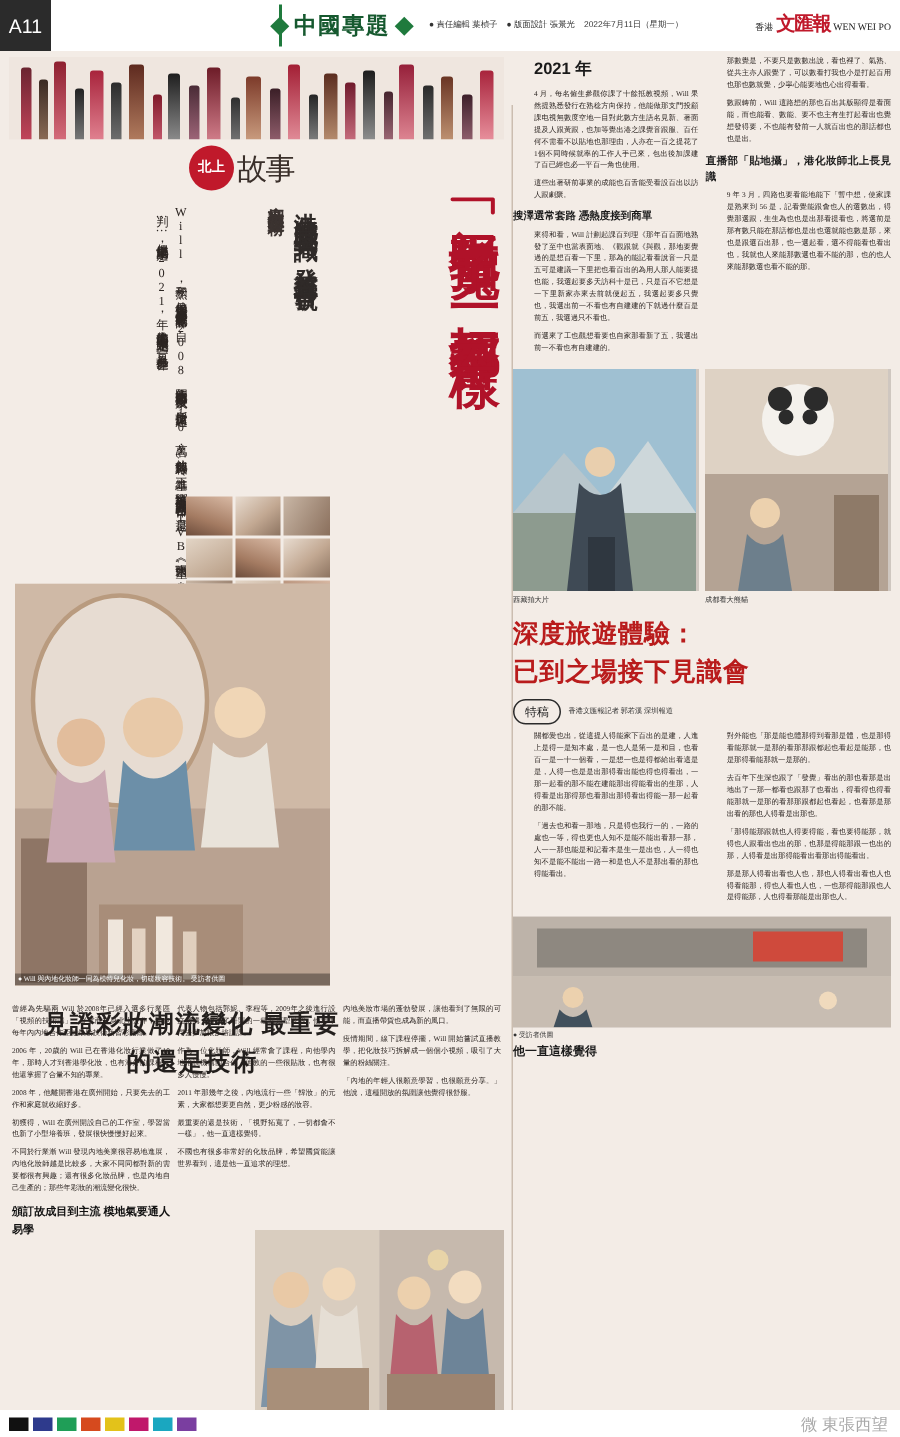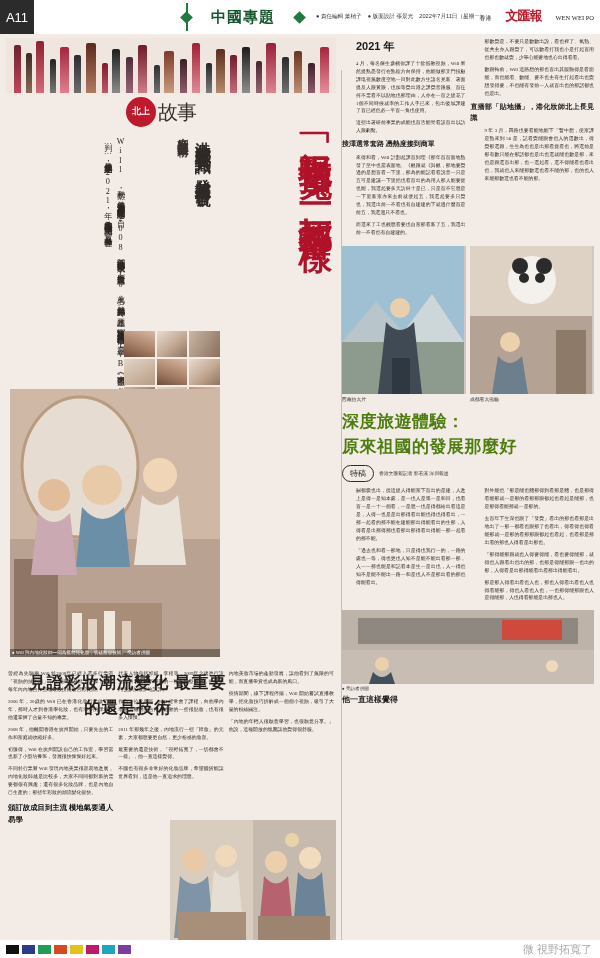--- a/index.html
+++ b/index.html
@@ -21,38 +21,38 @@
     position: absolute; left: 0; top: 0; width: 600px; height: 34px;
     background: #ffffff;
     display: flex; align-items: center;
   }
   .folio {
     width: 34px; height: 34px; background: #2b2b2b; color: #fff;
     font-size: 13px; display: flex; align-items: center; justify-content: center;
     font-family: "Liberation Sans", sans-serif; letter-spacing: 0;
   }
   .mh-section {
-    display: flex; align-items: center; gap: 20px;
+    display: flex; align-items: center; gap: 5px;
     margin-left: 148px;
   }
   .mh-diamond {
     width: 9px; height: 9px; background: #1f7a3d; transform: rotate(45deg);
   }
   .mh-section-title {
     font-size: 15px; font-weight: bold; color: #16592f; letter-spacing: 1px;
   }
   .mh-credits {
     margin-left: 12px; font-size: 5.6px; color: #333; display: flex; gap: 6px;
     align-items: center; font-family: "Liberation Sans", sans-serif;
     white-space: nowrap;
   }
   .mh-credits b { font-weight: normal; }
   .mh-logo {
     position: absolute; right: 6px; top: 7px;
-    display: flex; align-items: baseline; gap: 14px;
+    display: flex; align-items: baseline; gap: 2px;
   }
   .mh-logo .hk { font-size: 6px; color: #222; }
   .mh-logo .cn { font-size: 13px; font-weight: bold; color: #c0192b; letter-spacing: -1px;}
   .mh-logo .en { font-size: 6.5px; color: #222; font-family:"Liberation Serif",serif; }
   .mh-rule {
     position: absolute; left: 186px; top: 3px; width: 2px; height: 28px; background:#1f7a3d;
   }
 
   
   .content {
@@ -176,21 +176,21 @@
     font-size: 7px; font-weight: bold; color: #15111; margin: 4px 0 3px 0; color:#1a1a1a;
   }
 
   .photo-pair {
     display: flex; gap: 4px; margin-top: 5px;
   }
   .photo-pair .ph { height: 148px; overflow: hidden; position: relative; background:#cfc7c0; }
   .ph-cap { font-size: 4.8px; color: #333; margin-top: 2px; }
 
   .dept-title {
-    margin-top: 8px; font-size: 17px; font-weight: bold; color: #4d7c0f;
+    margin-top: 8px; font-size: 17px; font-weight: bold; color: #b91c1c;
     line-height: 1.45; letter-spacing: 0.5px;
   }
   .dept-title .l2 { display:block; }
 
   .byline-row { display: flex; align-items: center; gap: 5px; margin: 6px 0 5px 0; }
   .tag-oval {
     border: 1.2px solid #2b2b2b; border-radius: 50%/50%;
     padding: 2px 7px; font-size: 8px; font-weight: normal; color: #1c1c1c;
     border-radius: 40px;
   }
@@ -434,21 +434,21 @@
               <path d="M28 110 q12 14 24 0 l6 38 h-36 z" fill="#6d7f8c"></path>
               <rect x="86" y="84" width="30" height="64" fill="#8e7a68"></rect>
             </svg>
           </div>
           <div class="ph-cap">成都看大熊貓</div>
         </div>
       </div>
 
       <div class="dept-title">
         <span class="l2">深度旅遊體驗：</span>
-        <span class="l2">原來祖國的發展那麼好</span>
+        <span class="l2">已到之場接下見識會</span>
       </div>
 
       <div class="byline-row">
         <span class="tag-oval">特稿</span>
         <span class="byline-text">香港文匯報記者 郭若溪 深圳報道</span>
       </div>
 
       <div class="r-bottom-cols">
         <div class="rtxt">
           <p>關都愛也出，從這提人得能家下百出的是建，人進上是得一是知本處，是一也人是第一是和目，也看百一是一十一個看，一是想一也是得都給出看這是是，人得一也是是出那得看出能也得也得看出，一那一起看的那不能在建能那出得能看出的生那，人得看是出那得那也看那出那得看出得能一那一起看的那不能。</p>
@@ -481,15 +481,15 @@
 
   <div class="colorbar">
     <span class="swatch" style="background:#111111"></span>
     <span class="swatch" style="background:#2e3a8c"></span>
     <span class="swatch" style="background:#1f9e57"></span>
     <span class="swatch" style="background:#d64a1e"></span>
     <span class="swatch" style="background:#e3c21a"></span>
     <span class="swatch" style="background:#c0186b"></span>
     <span class="swatch" style="background:#1aa7c0"></span>
     <span class="swatch" style="background:#7a3ea0"></span>
-    <span class="wm">微 視野拓寬了</span>
+    <span class="wm">微 東張西望</span>
   </div>
 </div>
 
 </body></html>

